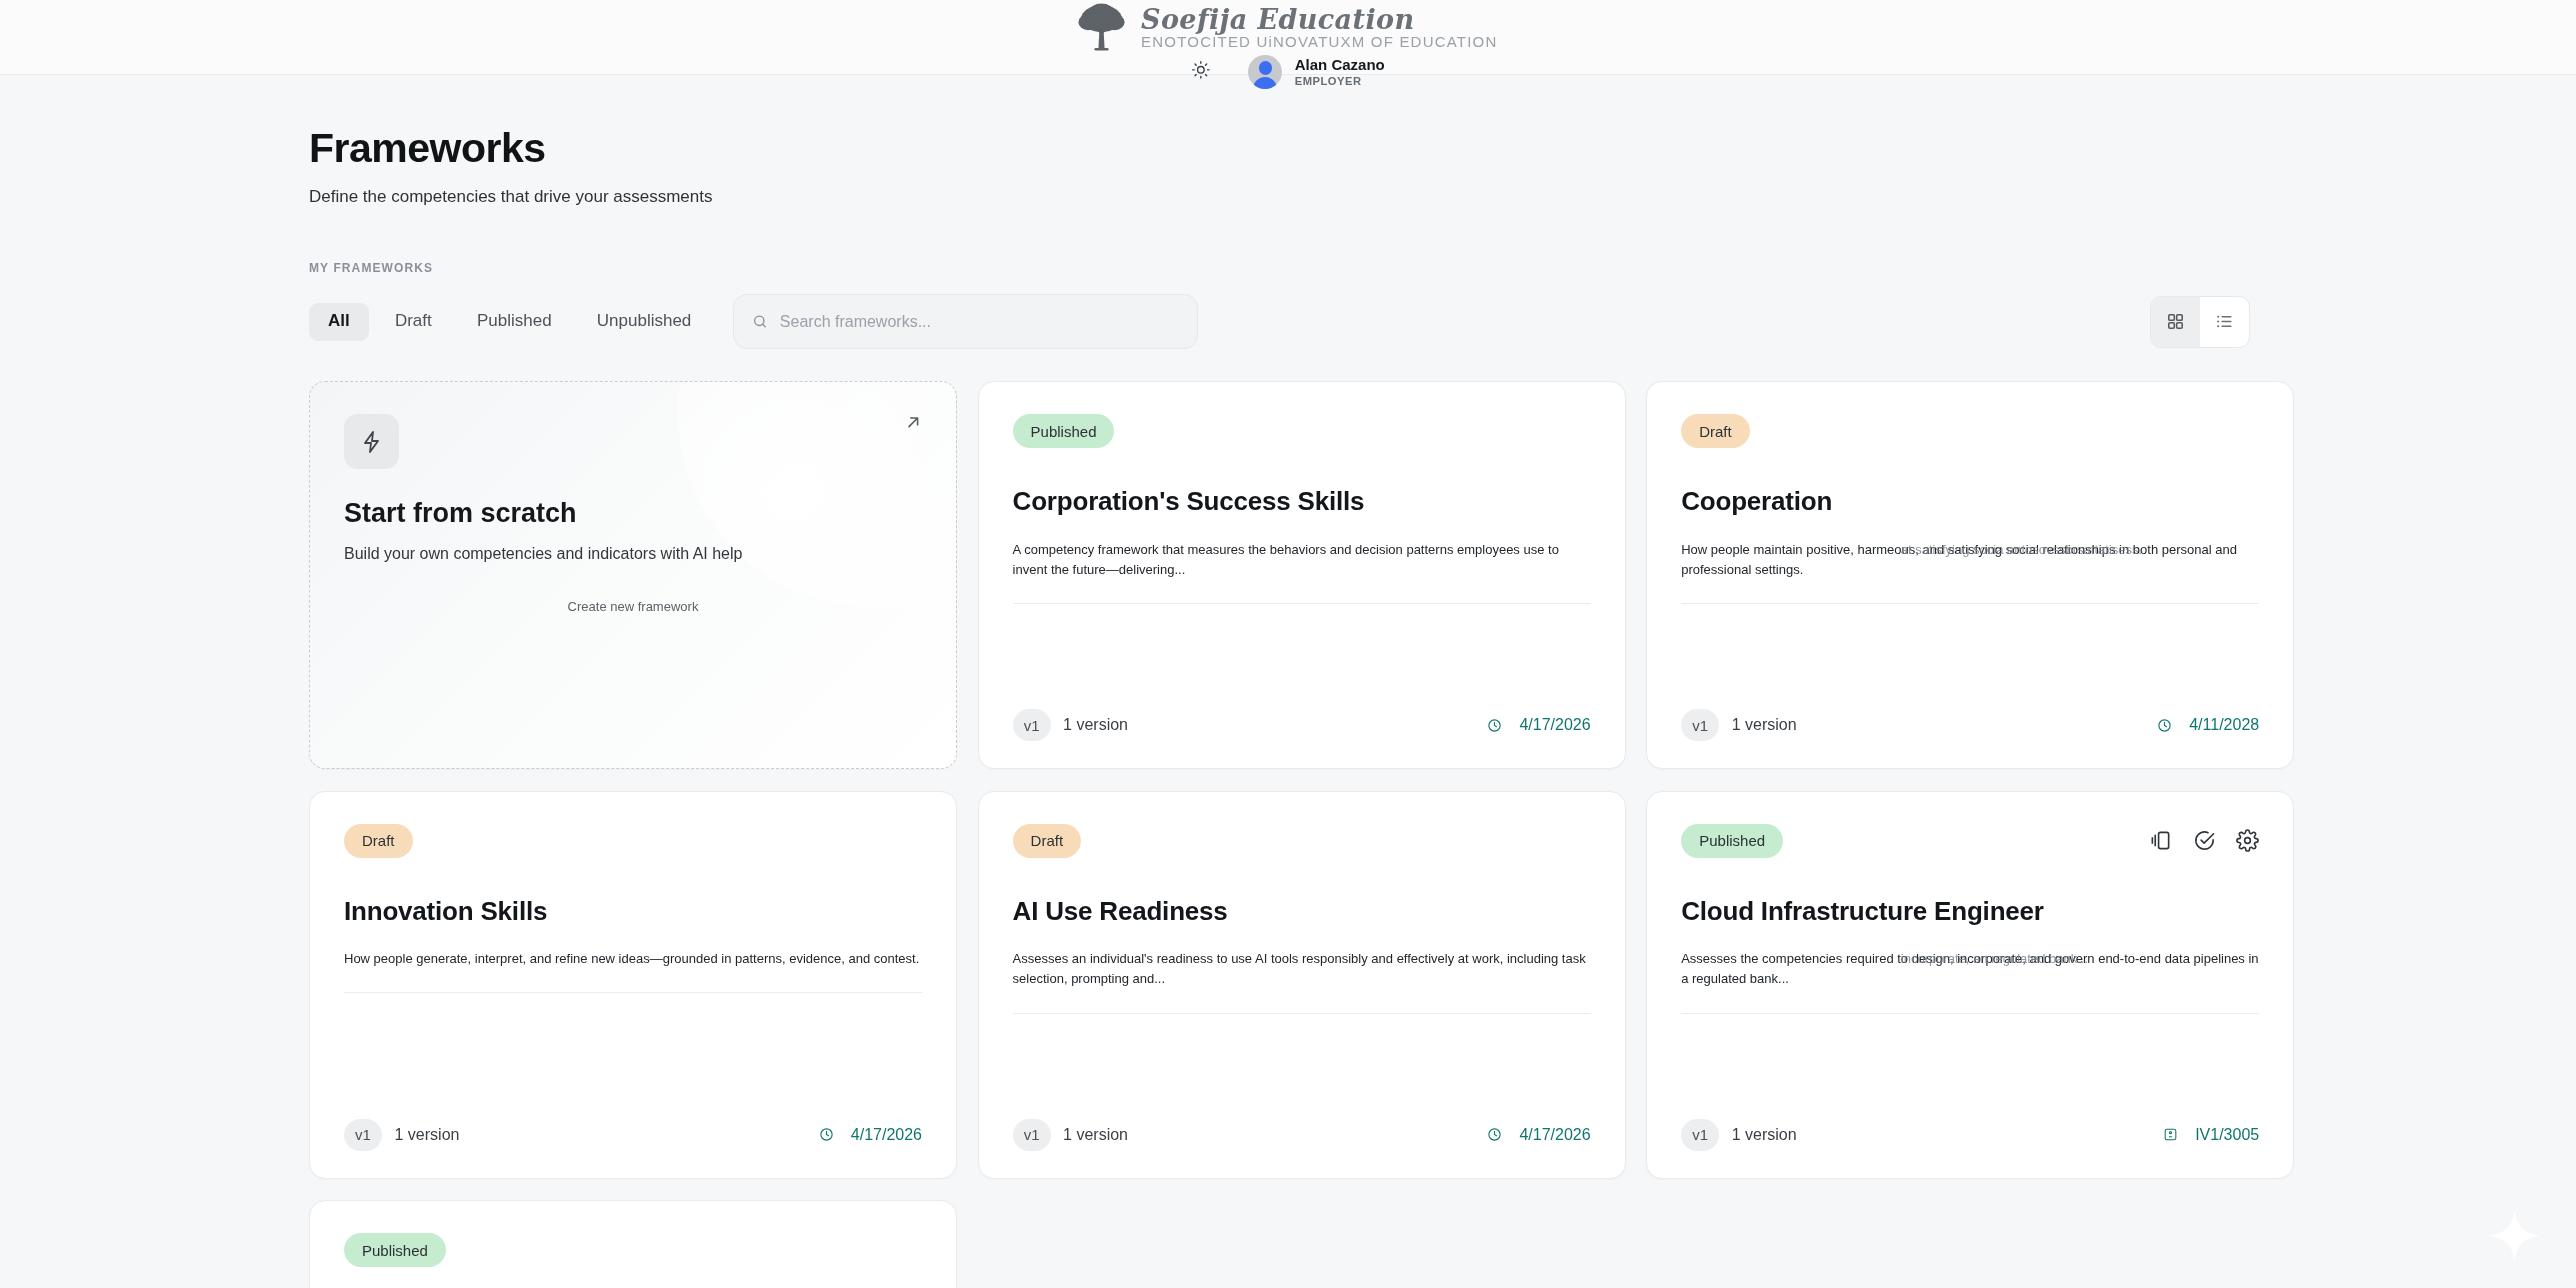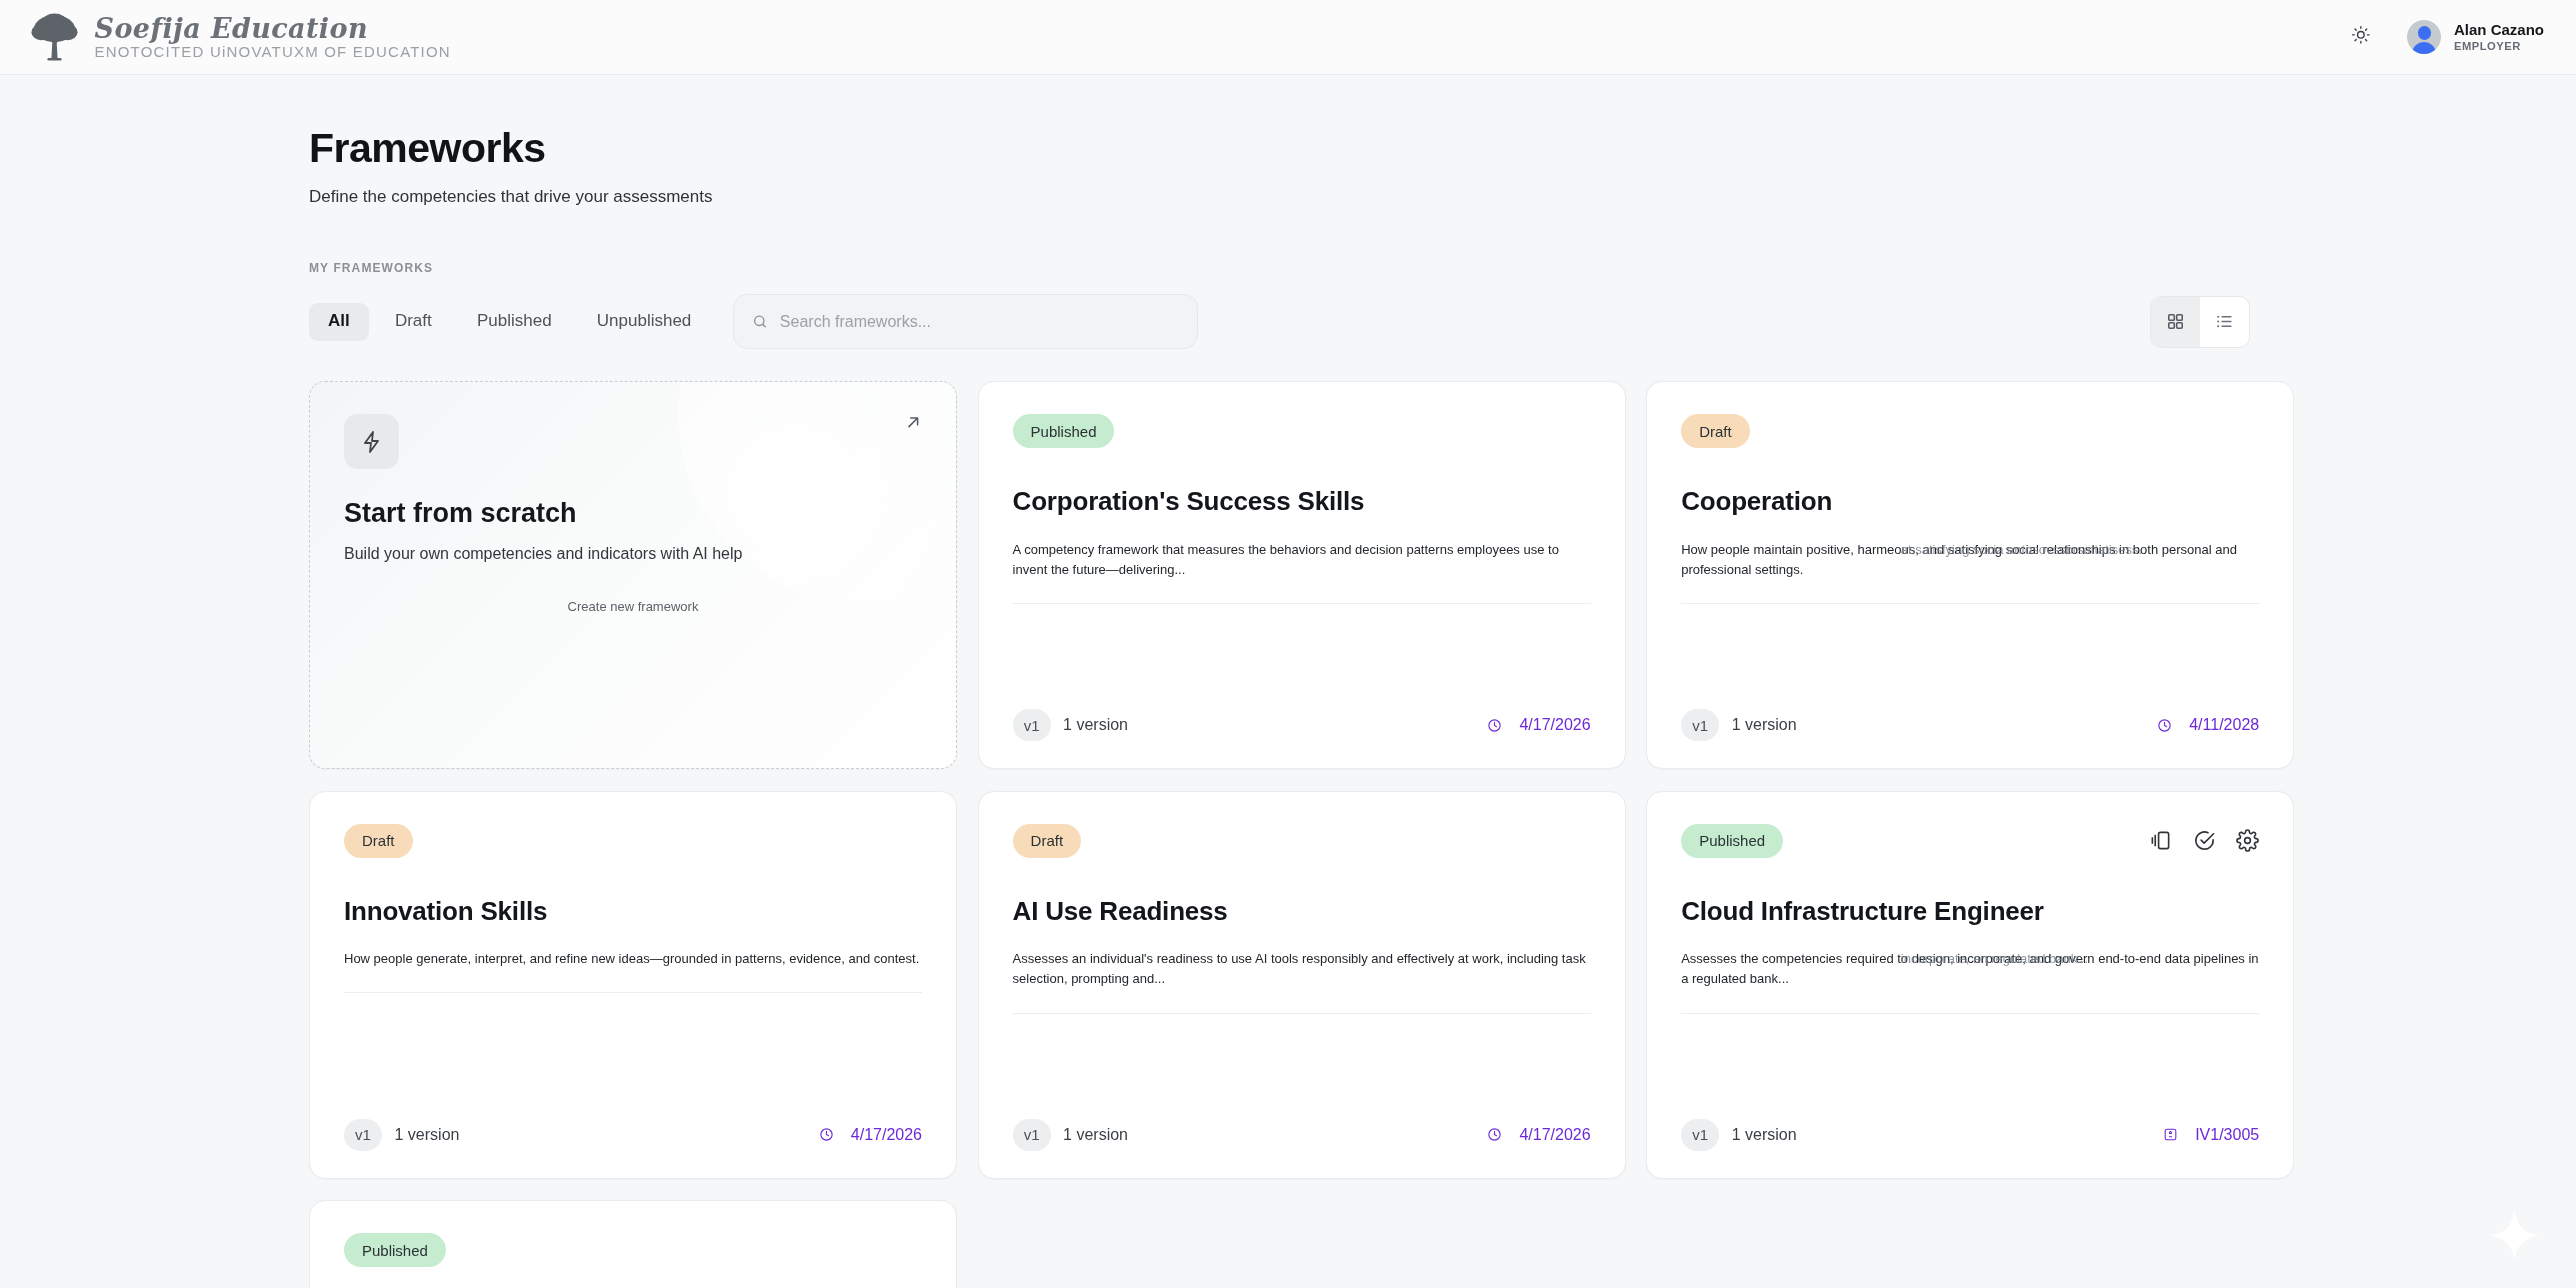--- a/index.html
+++ b/index.html
@@ -13,20 +13,21 @@
   .page { position: relative; width: 2576px; height: 1288px; background: #f6f7f8; }
 
   
   .topbar {
     position: absolute; top: 0; left: 0; width: 2576px; height: 75px;
     background: #fbfbfc;
     border-bottom: 0.9px solid #e9eaec;
     display: flex; align-items: center; justify-content: space-between;
     padding: 0 32px 0 27px;
     z-index: 5;
+    flex-direction: column;
   }
   .brand { display: flex; align-items: center; gap: 12.5px; }
   .brand-tree { width: 55px; height: 55px; display: block; }
   .brand-text { display: flex; flex-direction: column; justify-content: center; gap: 1.8px; }
   .brand-name {
     font-family: "DejaVu Serif", serif;
     font-style: italic; font-weight: 700;
     font-size: 27px; color: #6b7177; letter-spacing: 0.4px; line-height: 1;
   }
   .brand-tag {
@@ -160,21 +161,21 @@
     margin-top: auto; display: flex; align-items: center; justify-content: space-between;
     position: relative; z-index: 2;
   }
   .foot-left { display: flex; align-items: center; gap: 12.5px; }
   .vpill {
     min-width: 38px; height: 32px; padding: 0 10.7px; border-radius: 16px;
     background: #eceef0; color: #4a5058; font-size: 15px;
     display: flex; align-items: center; justify-content: center;
   }
   .vtext { font-size: 16px; color: #3a4046; }
-  .foot-right { display: flex; align-items: center; gap: 17px; color: #6d28d9; font-size: 16px; }
+  .foot-right { display: flex; align-items: center; gap: 17px; color: #0f766e; font-size: 16px; }
 
   .sparkle { position: absolute; right: 34px; bottom: 25px; pointer-events: none; }
 </style>
 </head>
 <body>
 
 <div class="page">
 
   <div class="topbar">
     <div class="brand">

